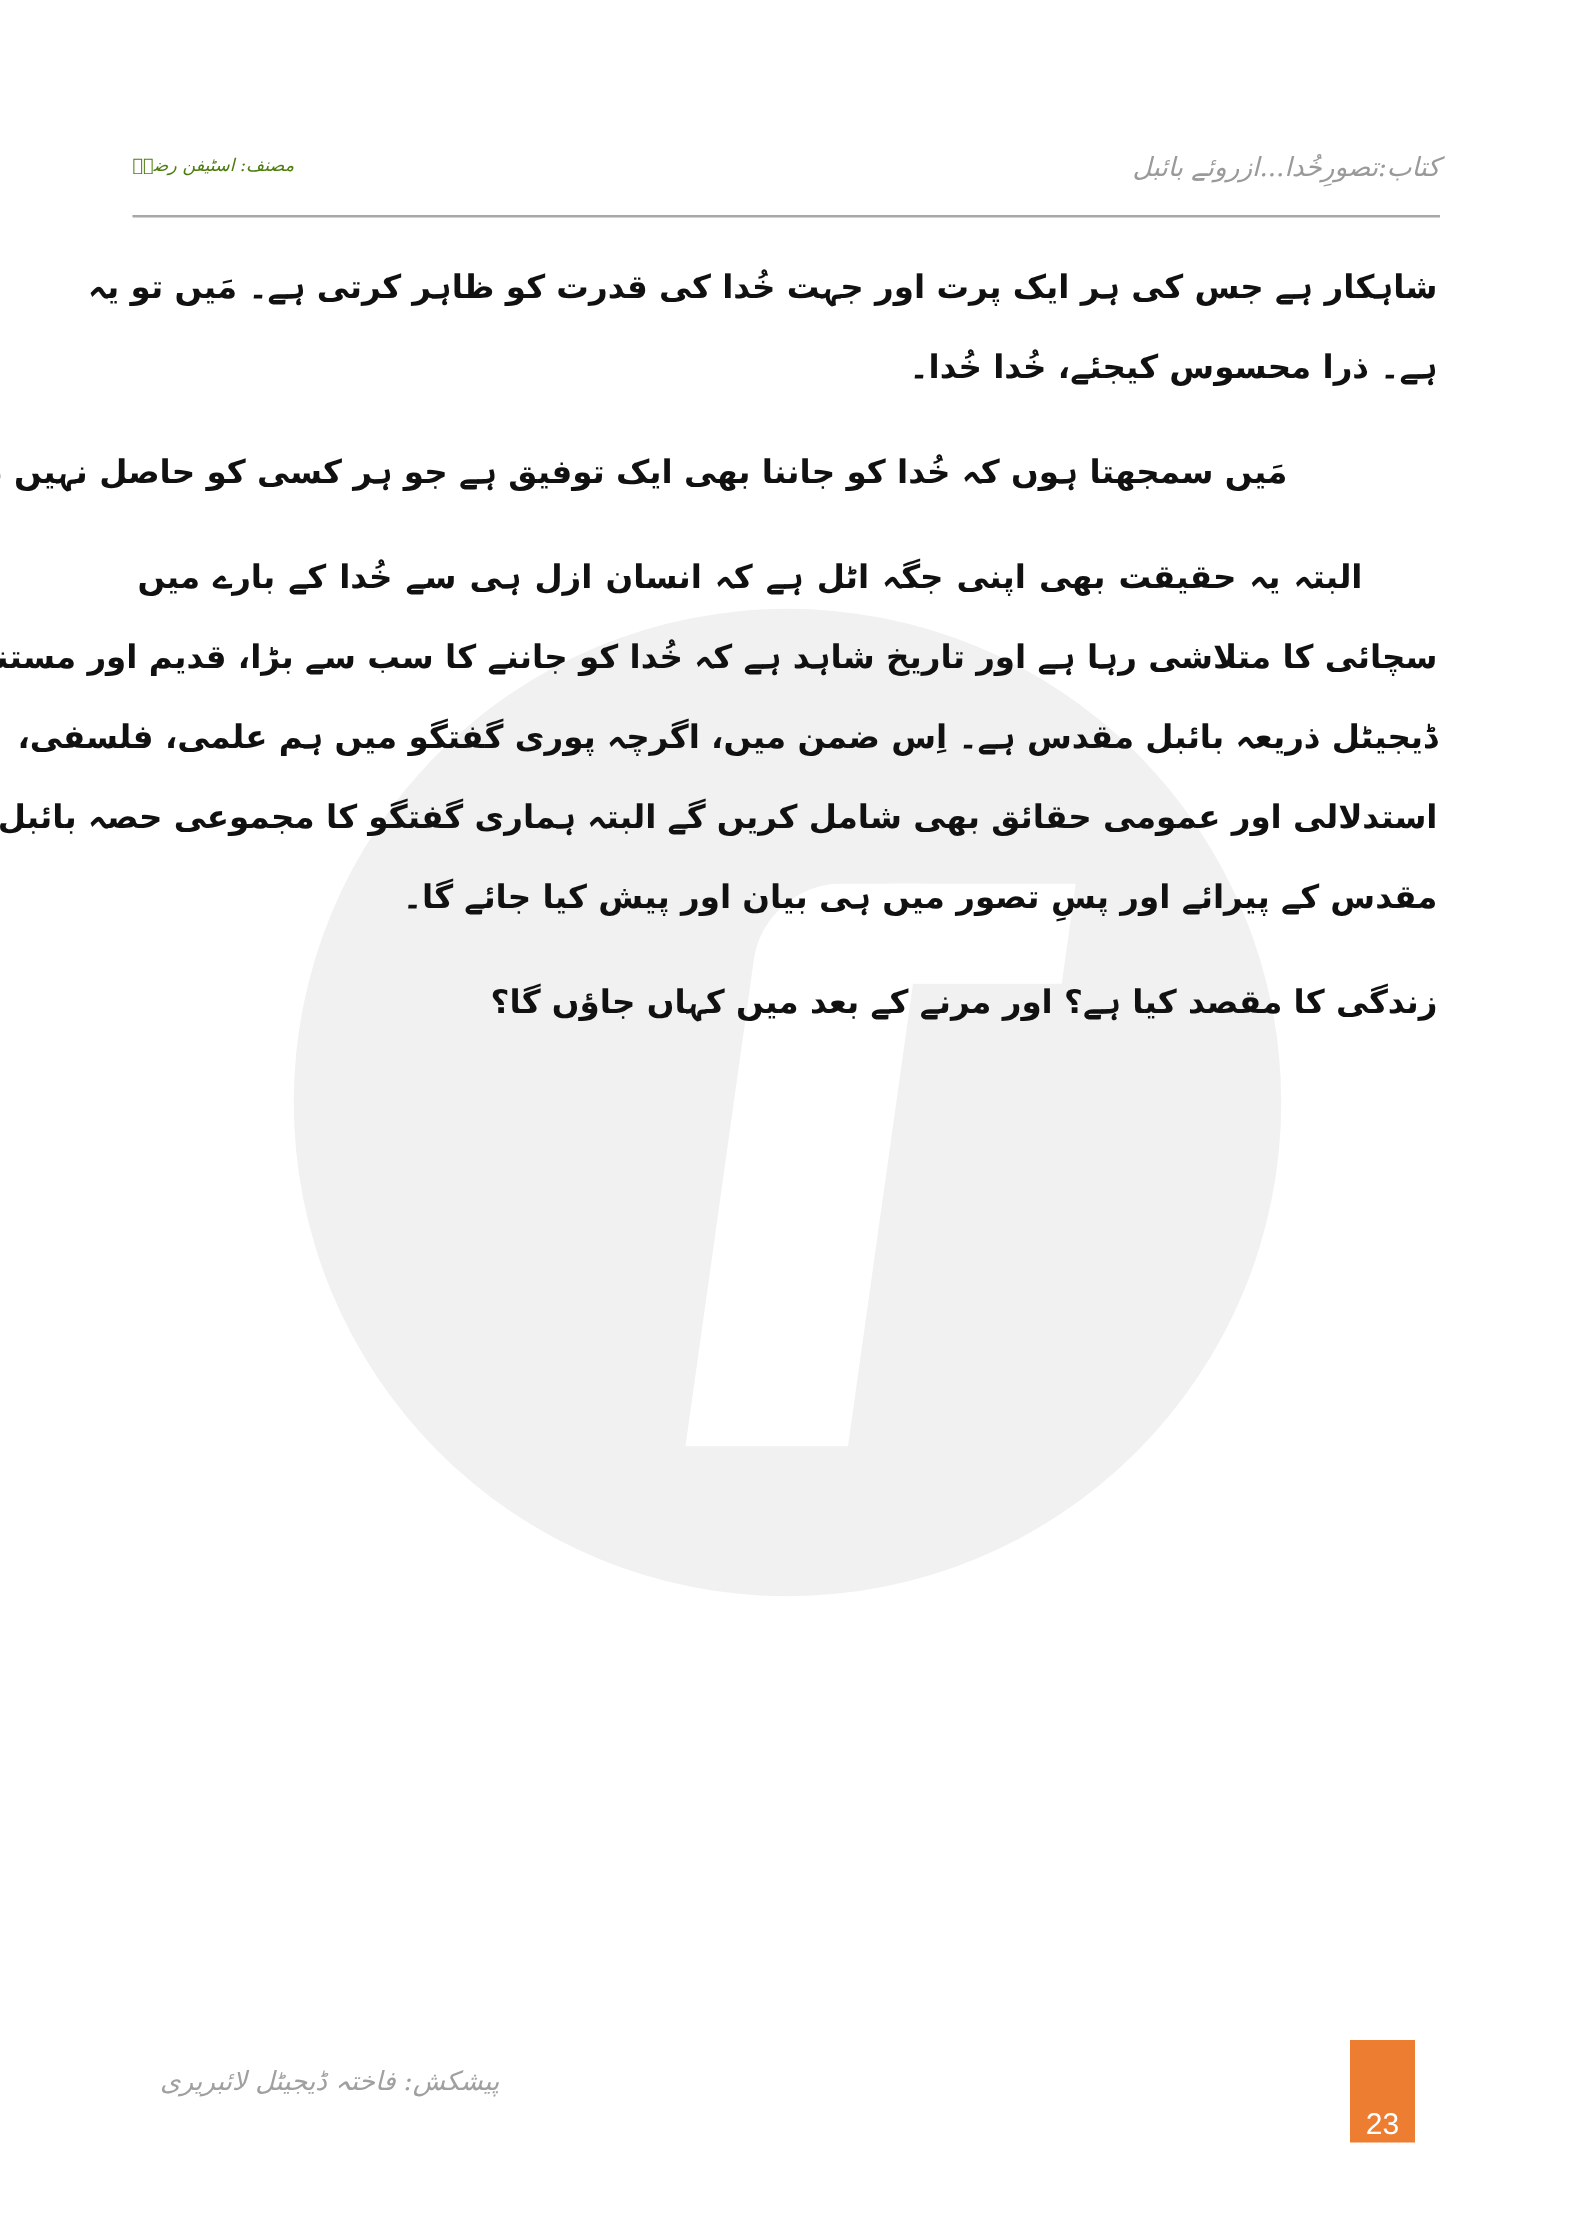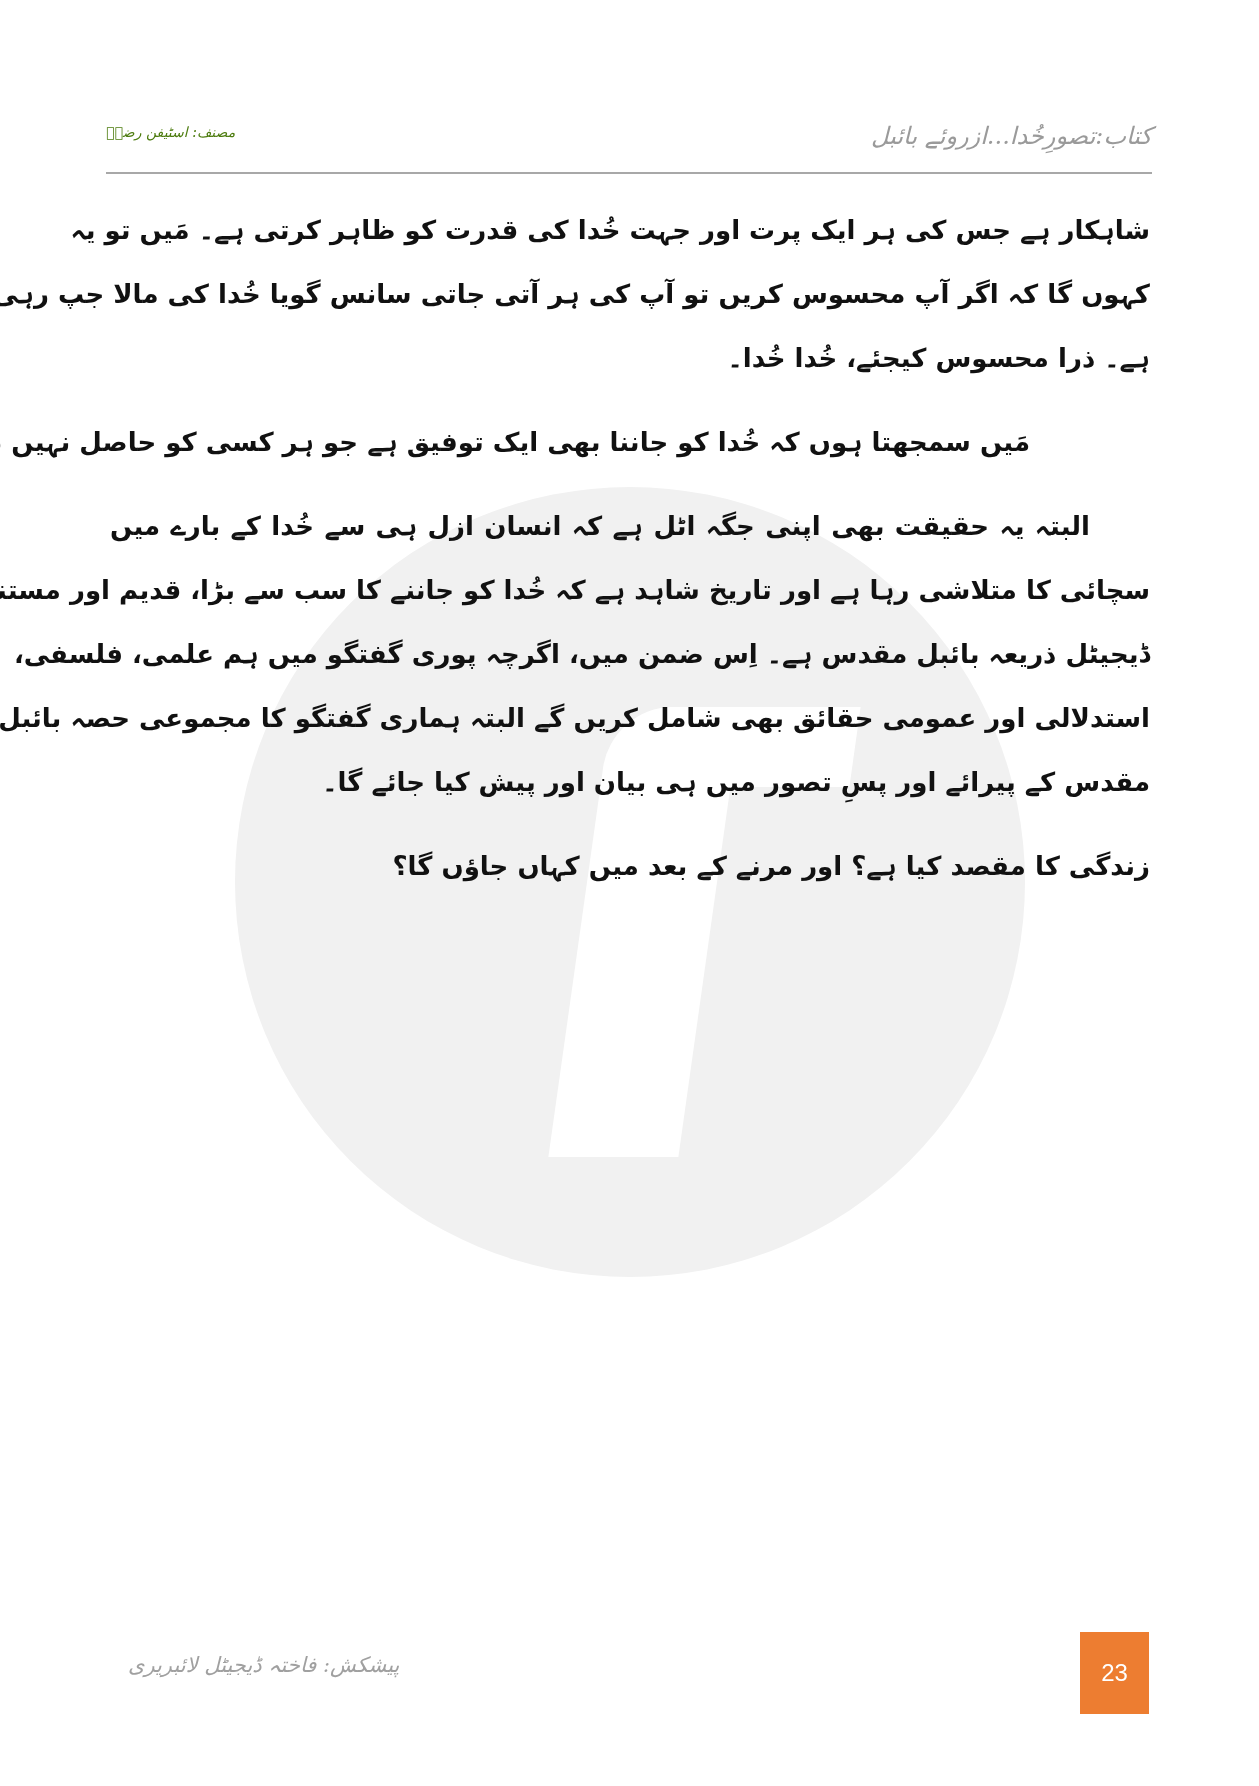--- a/index.html
+++ b/index.html
@@ -60,21 +60,21 @@
       width: 1046px;
       height: 74px;
       z-index: 2;
     }
     .header-book {
       position: absolute;
       right: 0;
       top: 22px;
       font-family: "DejaVu Serif", serif;
       font-style: italic;
-      font-size: 24px;
+      font-size: 21px;
       color: #9a9a9a;
       direction: rtl;
     }
     .header-author {
       position: absolute;
       left: 0;
       top: 24px;
       font-family: "DejaVu Serif", serif;
       font-style: italic;
       font-size: 14px;
@@ -131,25 +131,25 @@
       font-style: italic;
       font-size: 21px;
       color: #a0a0a0;
       direction: rtl;
       z-index: 2;
     }
     .page-number-box {
       position: absolute;
       left: 1080px;
       top: 1632px;
-      width: 69px;
+      width: 52px;
       height: 82px;
       background: #ed7d31;
       display: flex;
-      align-items: center;
+      align-items: flex-end;
       justify-content: center;
       z-index: 2;
     }
     .page-number {
       color: #ffffff;
       font-family: "Liberation Sans", sans-serif;
       font-size: 24px;
     }
   </style>
 </head>
@@ -164,21 +164,20 @@
 
   <div class="header">
     <div class="header-book">کتاب:تصورِخُدا...ازروئے بائبل</div>
     <div class="header-author">مصنف: اسٹیفن رضاؔ</div>
   </div>
   <div class="header-rule"></div>
 
   <div class="content">
     <div class="para">
       <span class="line">شاہکار ہے جس کی ہر ایک پرت اور جہت خُدا کی قدرت کو ظاہر کرتی ہے۔ مَیں تو یہ</span>
-      <span class="line">کہوں گا کہ اگر آپ محسوس کریں تو آپ کی ہر آتی جاتی سانس گویا خُدا کی مالا جپ رہی</span>
       <span class="line last">ہے۔ ذرا محسوس کیجئے، خُدا خُدا۔</span>
     </div>
     <div class="para indent">
       <span class="line last" style="padding-right:60px">مَیں سمجھتا ہوں کہ خُدا کو جاننا بھی ایک توفیق ہے جو ہر کسی کو حاصل نہیں ہوتی۔</span>
     </div>
     <div class="para">
       <span class="line" style="padding-right:60px">البتہ یہ حقیقت بھی اپنی جگہ اٹل ہے کہ انسان ازل ہی سے خُدا کے بارے میں</span>
       <span class="line">سچائی کا متلاشی رہا ہے اور تاریخ شاہد ہے کہ خُدا کو جاننے کا سب سے بڑا، قدیم اور مستند و</span>
       <span class="line">ڈیجیٹل ذریعہ بائبل مقدس ہے۔ اِس ضمن میں، اگرچہ پوری گفتگو میں ہم علمی، فلسفی،</span>
       <span class="line">استدلالی اور عمومی حقائق بھی شامل کریں گے البتہ ہماری گفتگو کا مجموعی حصہ بائبل</span>

